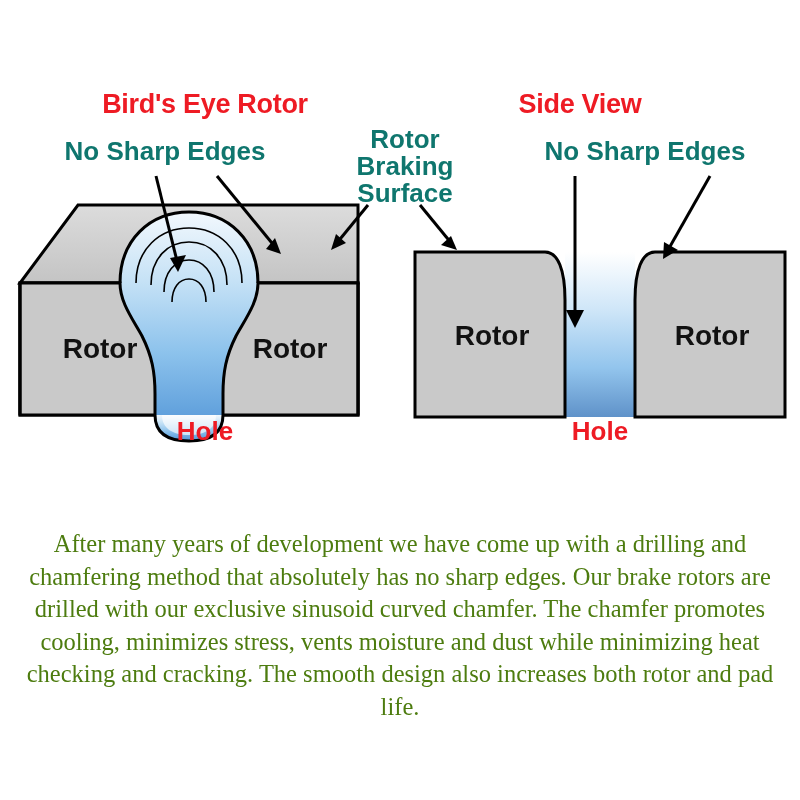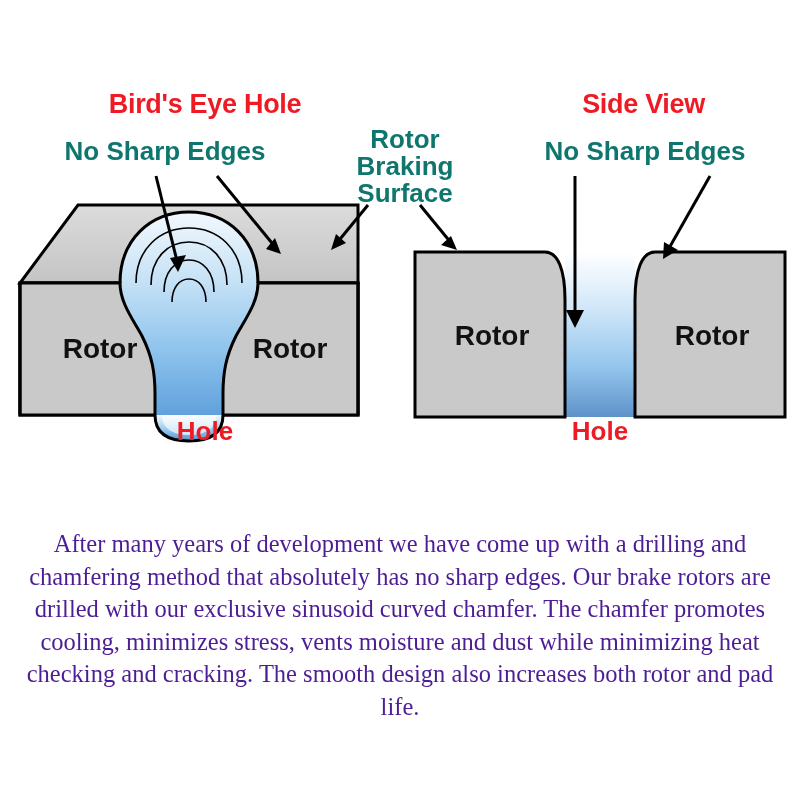--- a/index.html
+++ b/index.html
@@ -38,21 +38,20 @@
     width: 330px;
     font-size: 27px;
     letter-spacing: -0.3px;
   }
   .title-side {
     left: 455px;
     top: 90px;
     width: 250px;
     font-size: 27px;
     letter-spacing: -0.3px;
-    text-align: right;
   }
   .lbl-nosharp-left {
     left: 20px;
     top: 138px;
     width: 290px;
     font-size: 26px;
   }
   .lbl-rotorsurface {
     left: 330px;
     top: 126px;
@@ -87,21 +86,21 @@
 
   .caption {
     position: absolute;
     left: 10px;
     top: 528px;
     width: 780px;
     font-family: "Liberation Serif", serif;
     font-size: 24.5px;
     line-height: 1.33;
     text-align: center;
-    color: #4c1d95;
+    color: #4d7c0f;
   }
 </style>
 </head>
 <body>
 
 <svg class="canvas" viewBox="0 0 800 800" width="800" height="800" xmlns="http://www.w3.org/2000/svg">
 
   <defs>
     <linearGradient id="holeGradLeft" x1="0" y1="0" x2="0" y2="1">
       <stop offset="0%" stop-color="#f2f8fd"></stop>
@@ -200,21 +199,21 @@
       <line x1="575" y1="176" x2="575" y2="318" stroke="#000" stroke-width="3"></line>
       <polygon points="575,328 566,310 584,310" fill="#000"></polygon>
     </g>
     <g>
       <line x1="710" y1="176" x2="668" y2="250" stroke="#000" stroke-width="3"></line>
       <polygon points="663,259 664,242 678,250" fill="#000"></polygon>
     </g>
   </g>
 </svg>
 
-<div class="label red title-birds">Bird's Eye Hole</div>
+<div class="label red title-birds">Bird's Eye Rotor</div>
 
 <div class="label red title-side">Side View</div>
 
 <div class="label lbl-nosharp-left">No Sharp Edges</div>
 
 <div class="label lbl-rotorsurface">Rotor
 Braking
 Surface</div>
 
 <div class="label lbl-nosharp-right">No Sharp Edges</div>

